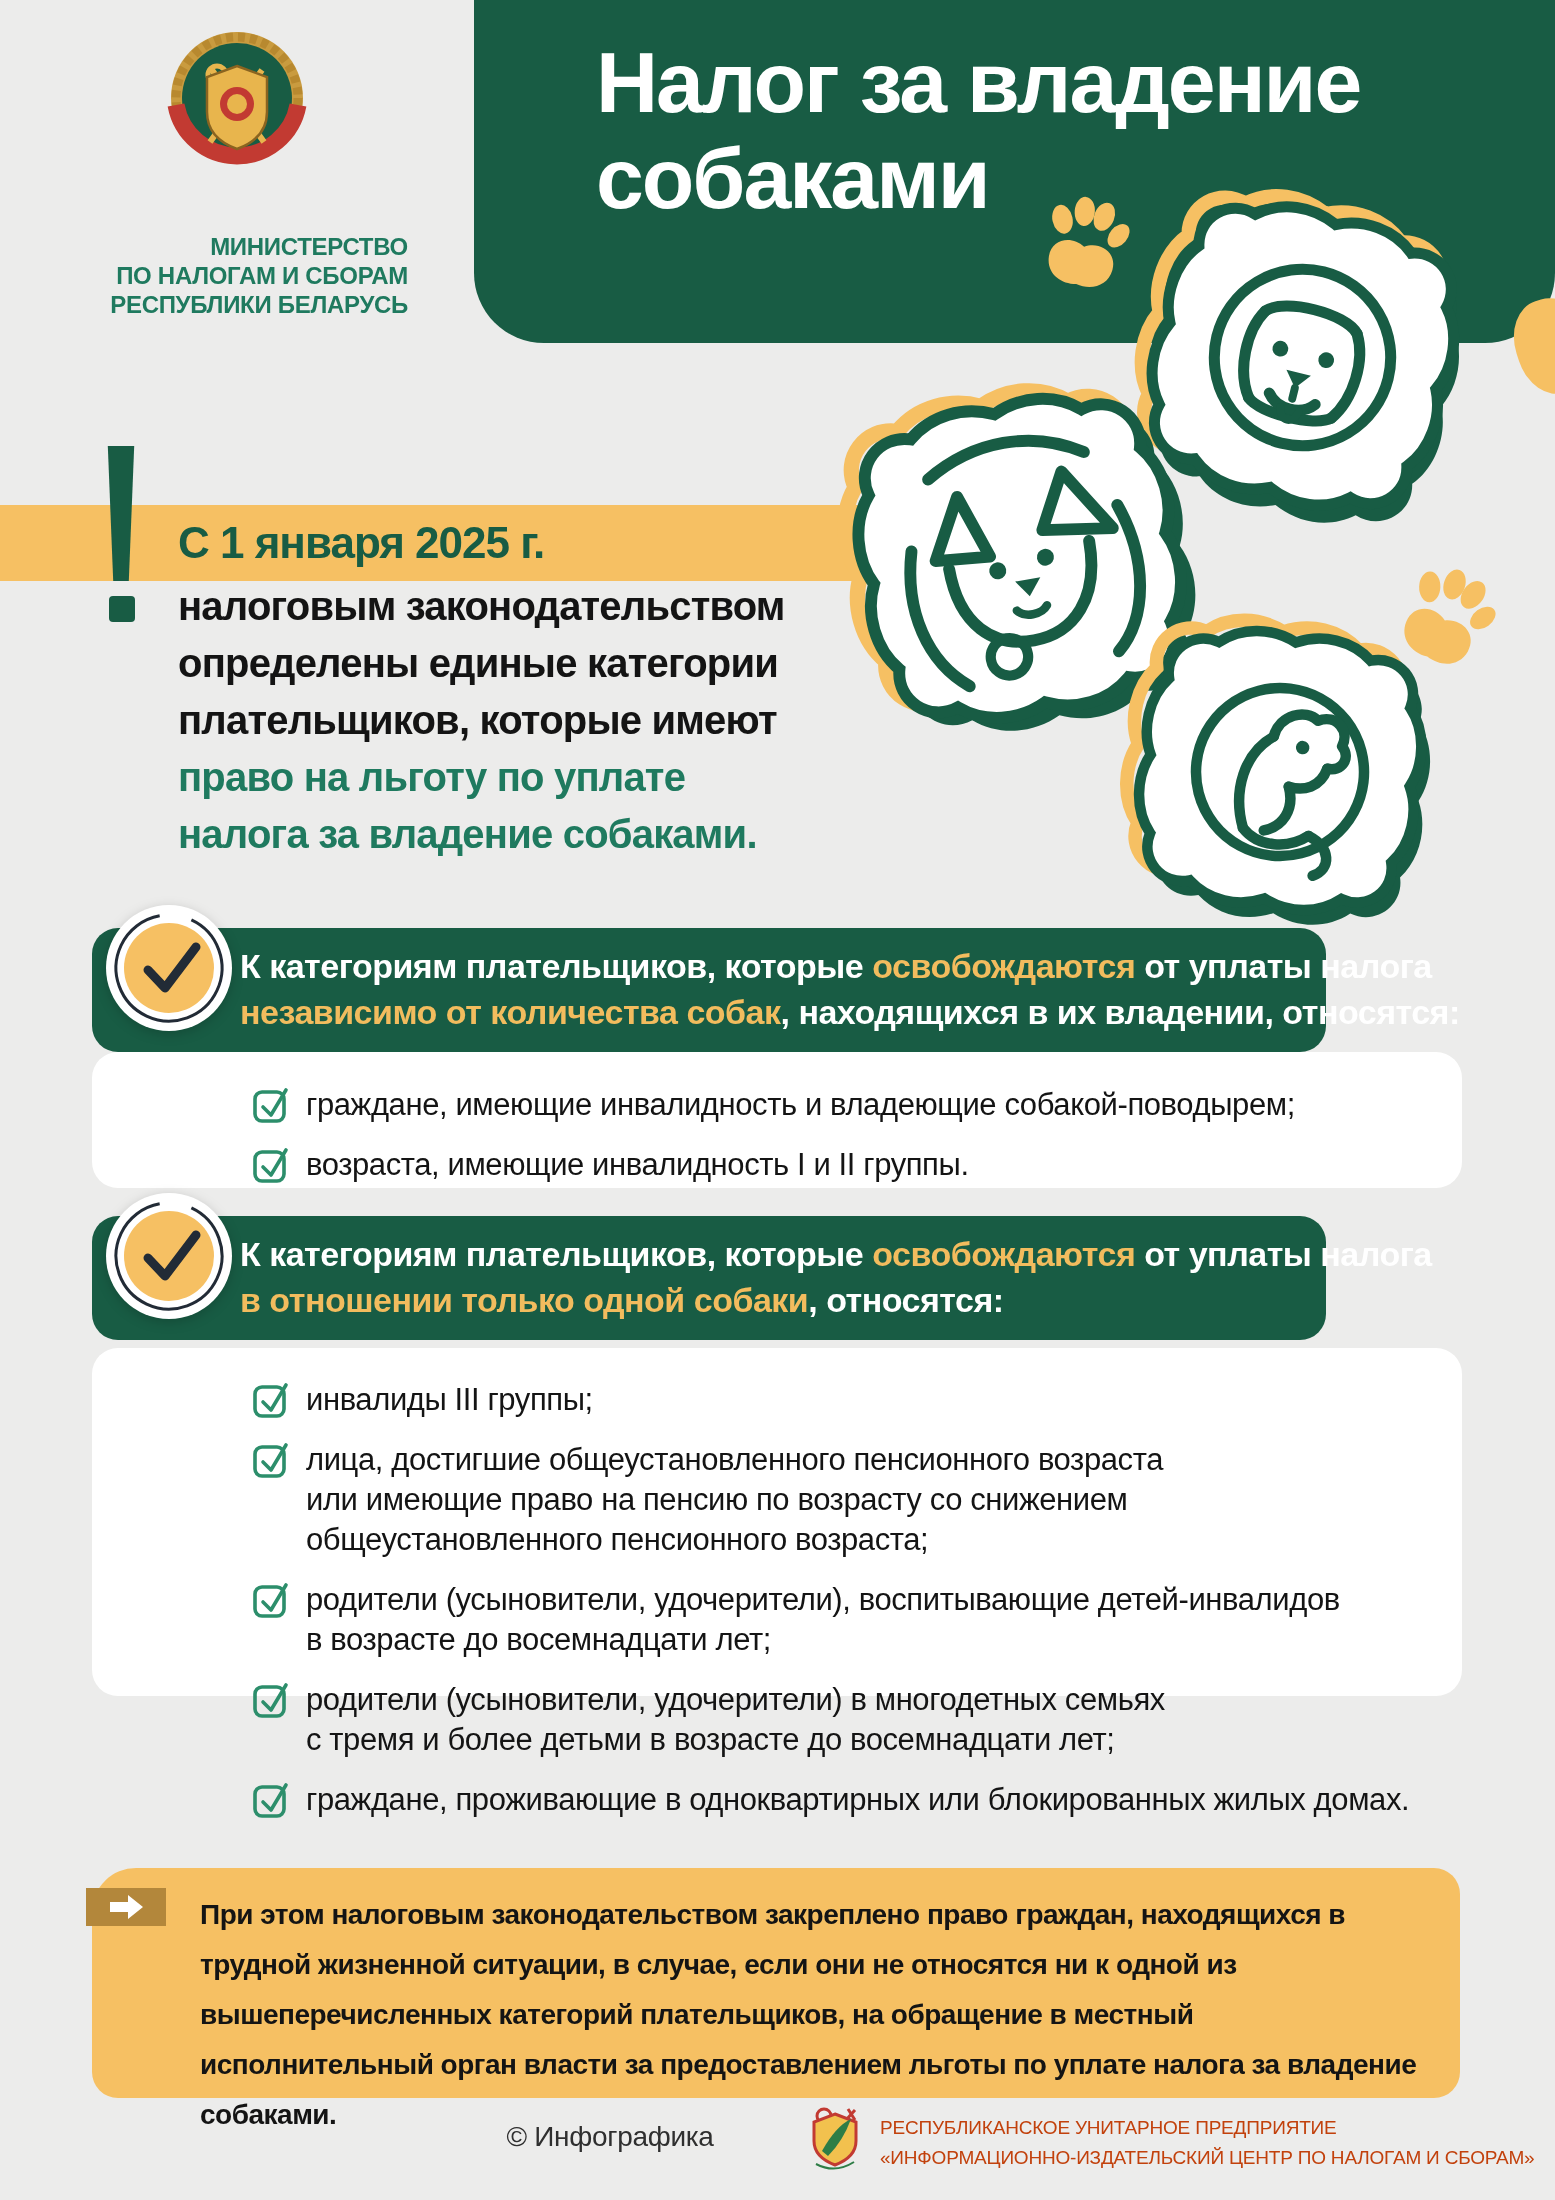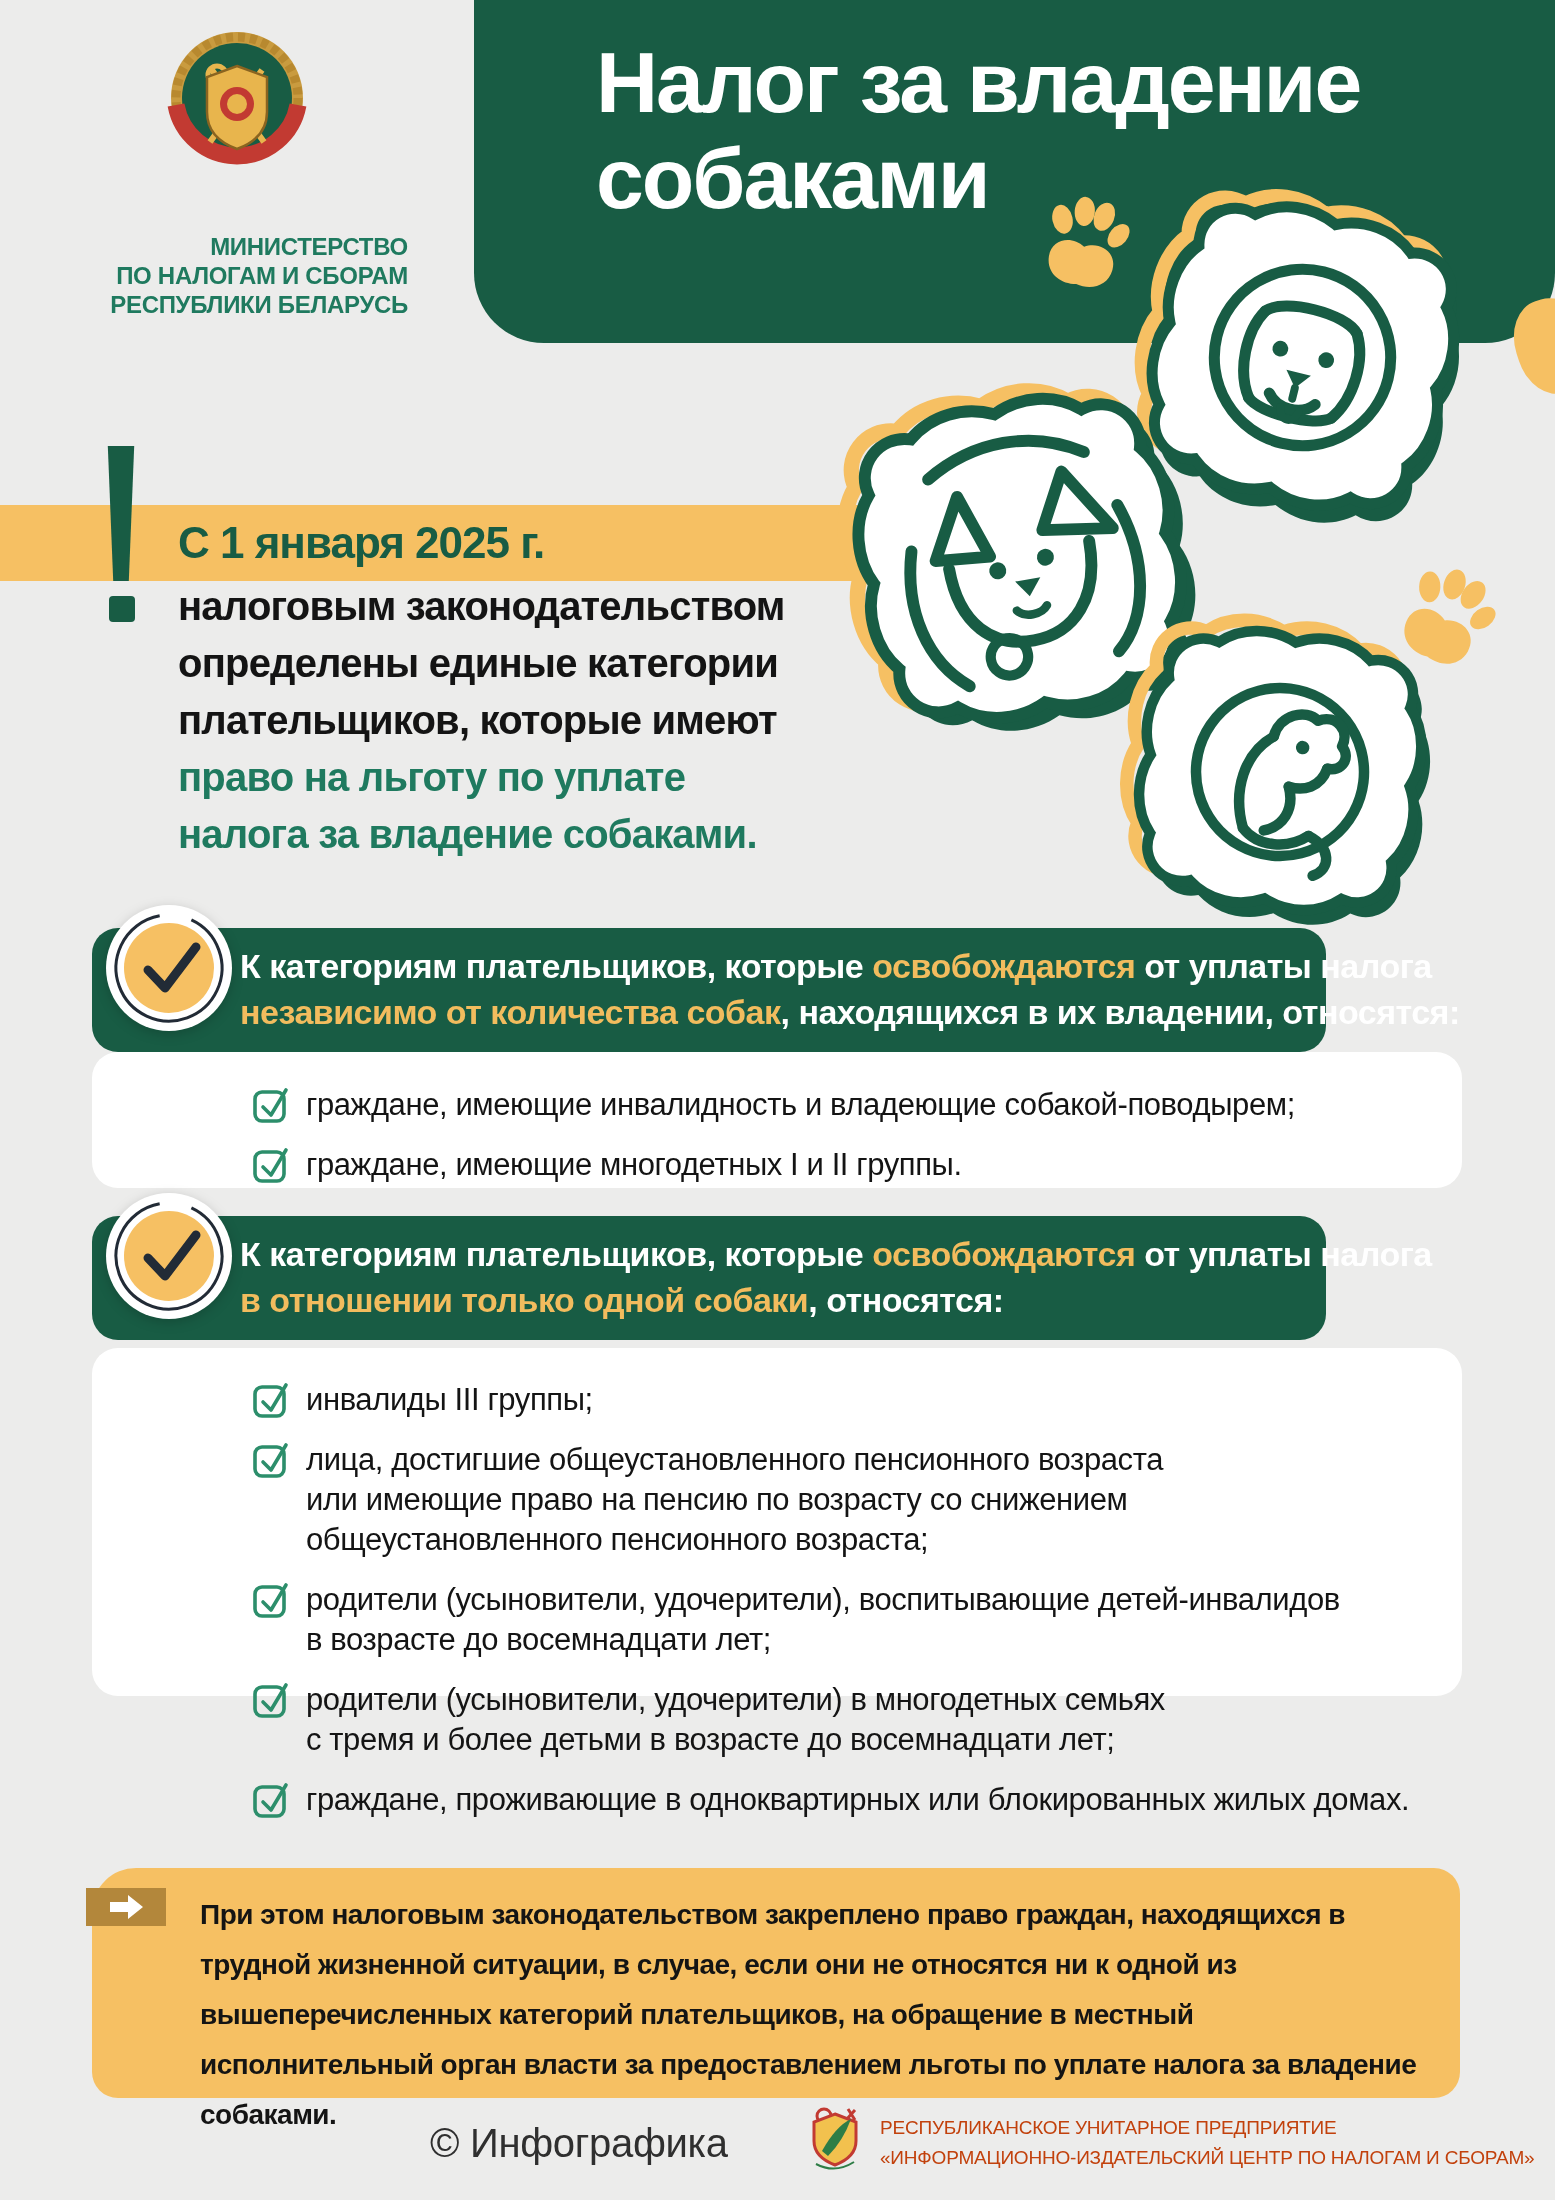--- a/index.html
+++ b/index.html
@@ -60,22 +60,22 @@
 
   
   .note{position:absolute;left:92px;top:1868px;width:1368px;height:230px;background:var(--yellow);
     border-radius:44px 26px 26px 26px;z-index:5;}
   .note-chip{position:absolute;left:-6px;top:20px;width:80px;height:38px;background:var(--brown);
     display:flex;align-items:center;justify-content:center;}
   .note-text{position:absolute;left:108px;top:22px;width:1230px;font-weight:bold;
     font-size:28px;line-height:50px;letter-spacing:-0.5px;color:var(--ink);}
 
   
-  .copyright{position:absolute;left:430px;top:2121px;width:360px;text-align:left;
-    font-size:40px;color:#2f2f2f;letter-spacing:-0.3px;}
+  .copyright{position:absolute;left:430px;top:2121px;width:360px;text-align:center;
+    font-size:28px;color:#2f2f2f;letter-spacing:-0.3px;}
   .footer-logo{position:absolute;left:806px;top:2104px;width:60px;height:80px;}
   .org-name{position:absolute;left:880px;top:2113px;font-weight:normal;font-size:19px;
     line-height:30px;color:#c2410c;letter-spacing:-0.2px;}
 
   .hidden-defs{position:absolute;width:0;height:0;overflow:hidden;}
 </style>
 </head>
 <body>
 
 <svg class="hidden-defs" aria-hidden="true">
@@ -249,21 +249,21 @@
           <span class="item-text">
             <div>граждане, имеющие инвалидность и владеющие собакой-поводырем;</div>
           </span>
         </div>
 
         <div class="list-row">
           <span class="cb"><svg viewBox="0 0 40 44" width="40" height="44">
               <use href="#checkboxArt"></use>
             </svg></span>
           <span class="item-text">
-            <div>граждане, имеющие многодетных I и II группы.</div>
+            <div>возраста, имеющие инвалидность I и II группы.</div>
           </span>
         </div>
       </div>
   </div>
 
   <div class="banner" style="top:1216px;">
     <div class="banner-text">
       <div>
         <span>К категориям плательщиков, которые </span><span class="hl">освобождаются</span><span> от уплаты налога</span>
       </div>

